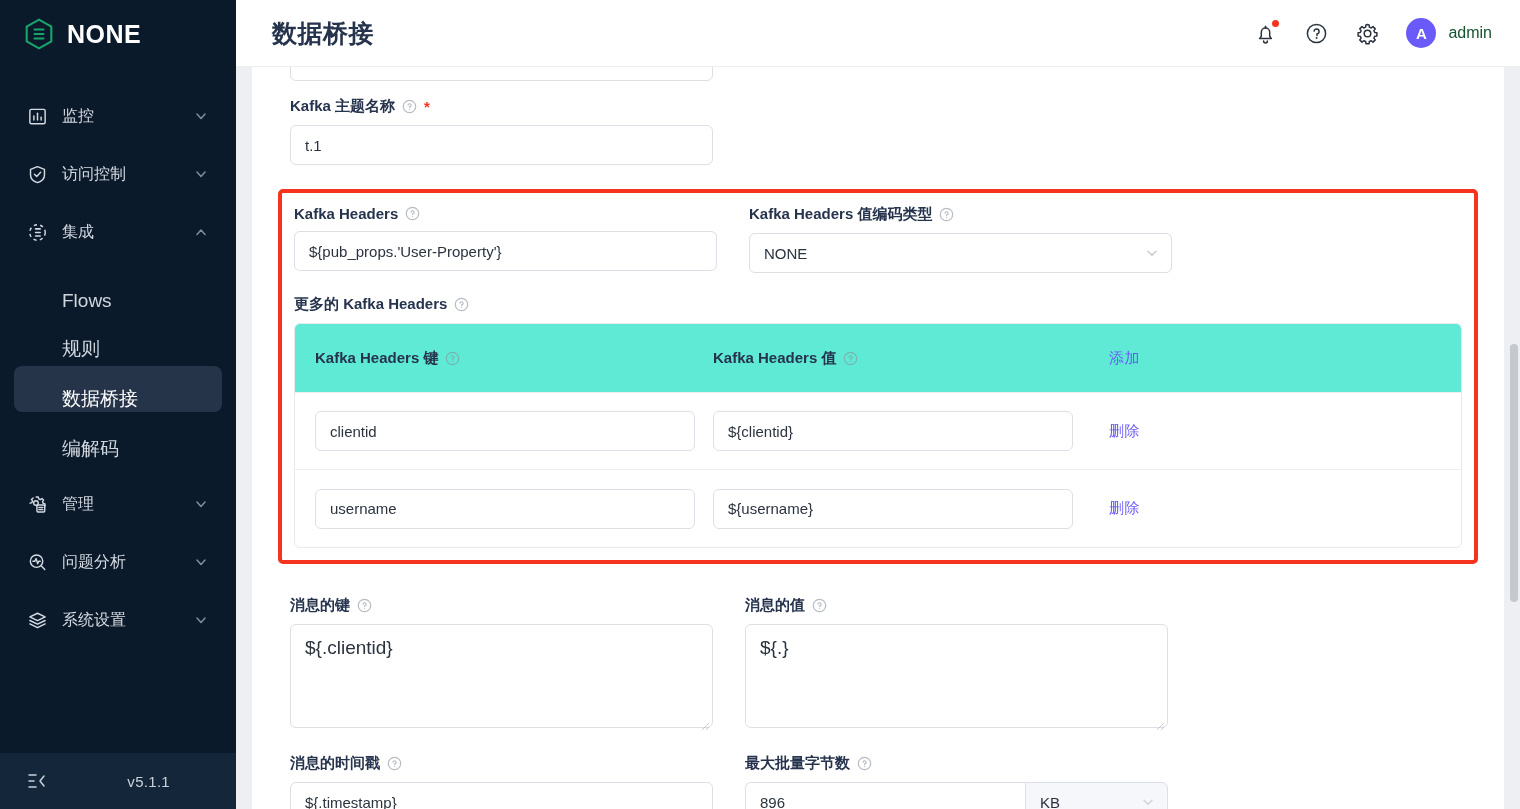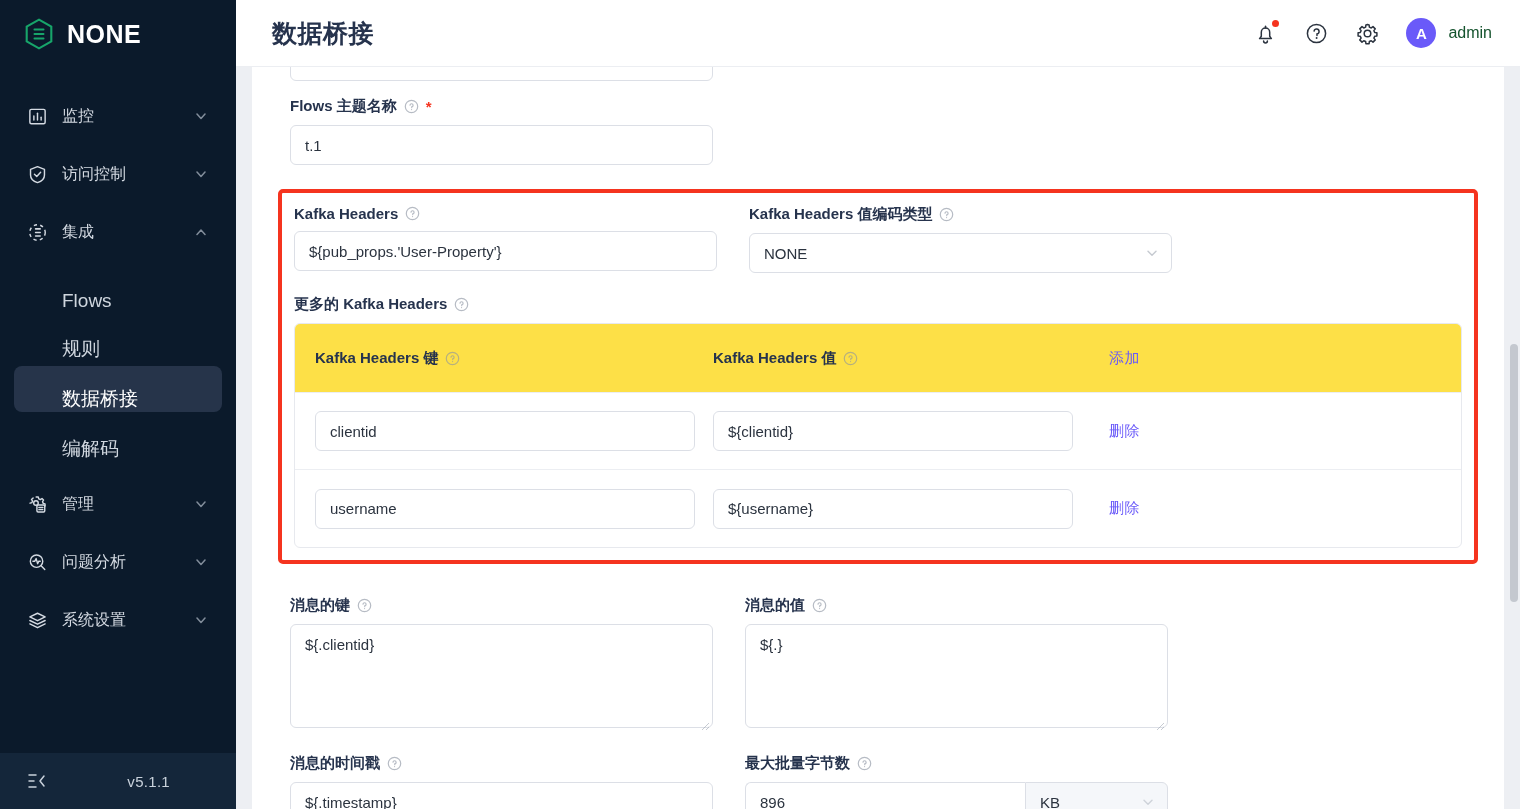--- a/index.html
+++ b/index.html
@@ -151,21 +151,21 @@
   .f-select .chev {
     position: absolute; right: 12px; top: 50%;
     transform: translateY(-50%);
     width: 14px; height: 14px; opacity: .5;
   }
   .f-textarea {
     width: 100%; height: 104px;
     border: 1px solid #dcdfe6; border-radius: 6px;
     background: #fff;
     padding: 9px 14px;
-    font-size: 15px; color: #2b333f;
+    font-size: 19px; color: #2b333f;
     font-family: "Liberation Sans", sans-serif;
     resize: none; outline: none;
     line-height: 1.5;
   }
   .ta-wrap { position: relative; }
   .ta-grip {
     position: absolute; right: 3px; bottom: 3px;
     width: 12px; height: 12px; pointer-events: none; opacity: .55;
   }
 
@@ -192,21 +192,21 @@
   
   .hdr-table {
     border: 1px solid #e7e9ee;
     border-radius: 6px;
     overflow: hidden;
     background: #fff;
   }
   .ht-head {
     display: flex; align-items: center;
     height: 69px;
-    background: #fde047;
+    background: #5eead4;
     border-bottom: 1px solid #eceef2;
     padding: 0 20px;
   }
   .ht-row {
     display: flex; align-items: center;
     height: 77px;
     border-bottom: 1px solid #eceef2;
     padding: 0 20px;
   }
   .ht-row:last-child { border-bottom: none; }
@@ -421,21 +421,21 @@
       </div>
     </header>
 
     <div class="content-scroll">
       <div class="card">
 
         <div class="partial-input"></div>
 
         <div style="padding-top:30px;">
           <div class="f-label">
-            <span>Flows 主题名称</span>
+            <span>Kafka 主题名称</span>
             <span class="qmark">
               <svg viewBox="0 0 15 15" width="15" height="15" fill="none" stroke="#8b93a1" stroke-width="1.2">
                 <circle cx="7.5" cy="7.5" r="6.2"></circle>
                 <path d="M6 6.1 a1.55 1.55 0 1 1 1.75 1.75 v.9" stroke-linecap="round"></path>
                 <circle cx="7.55" cy="10.6" r=".62" fill="#8b93a1" stroke="none"></circle>
               </svg>
             </span>
             <span class="req">*</span>
           </div>
           <div style="width:423px;">

